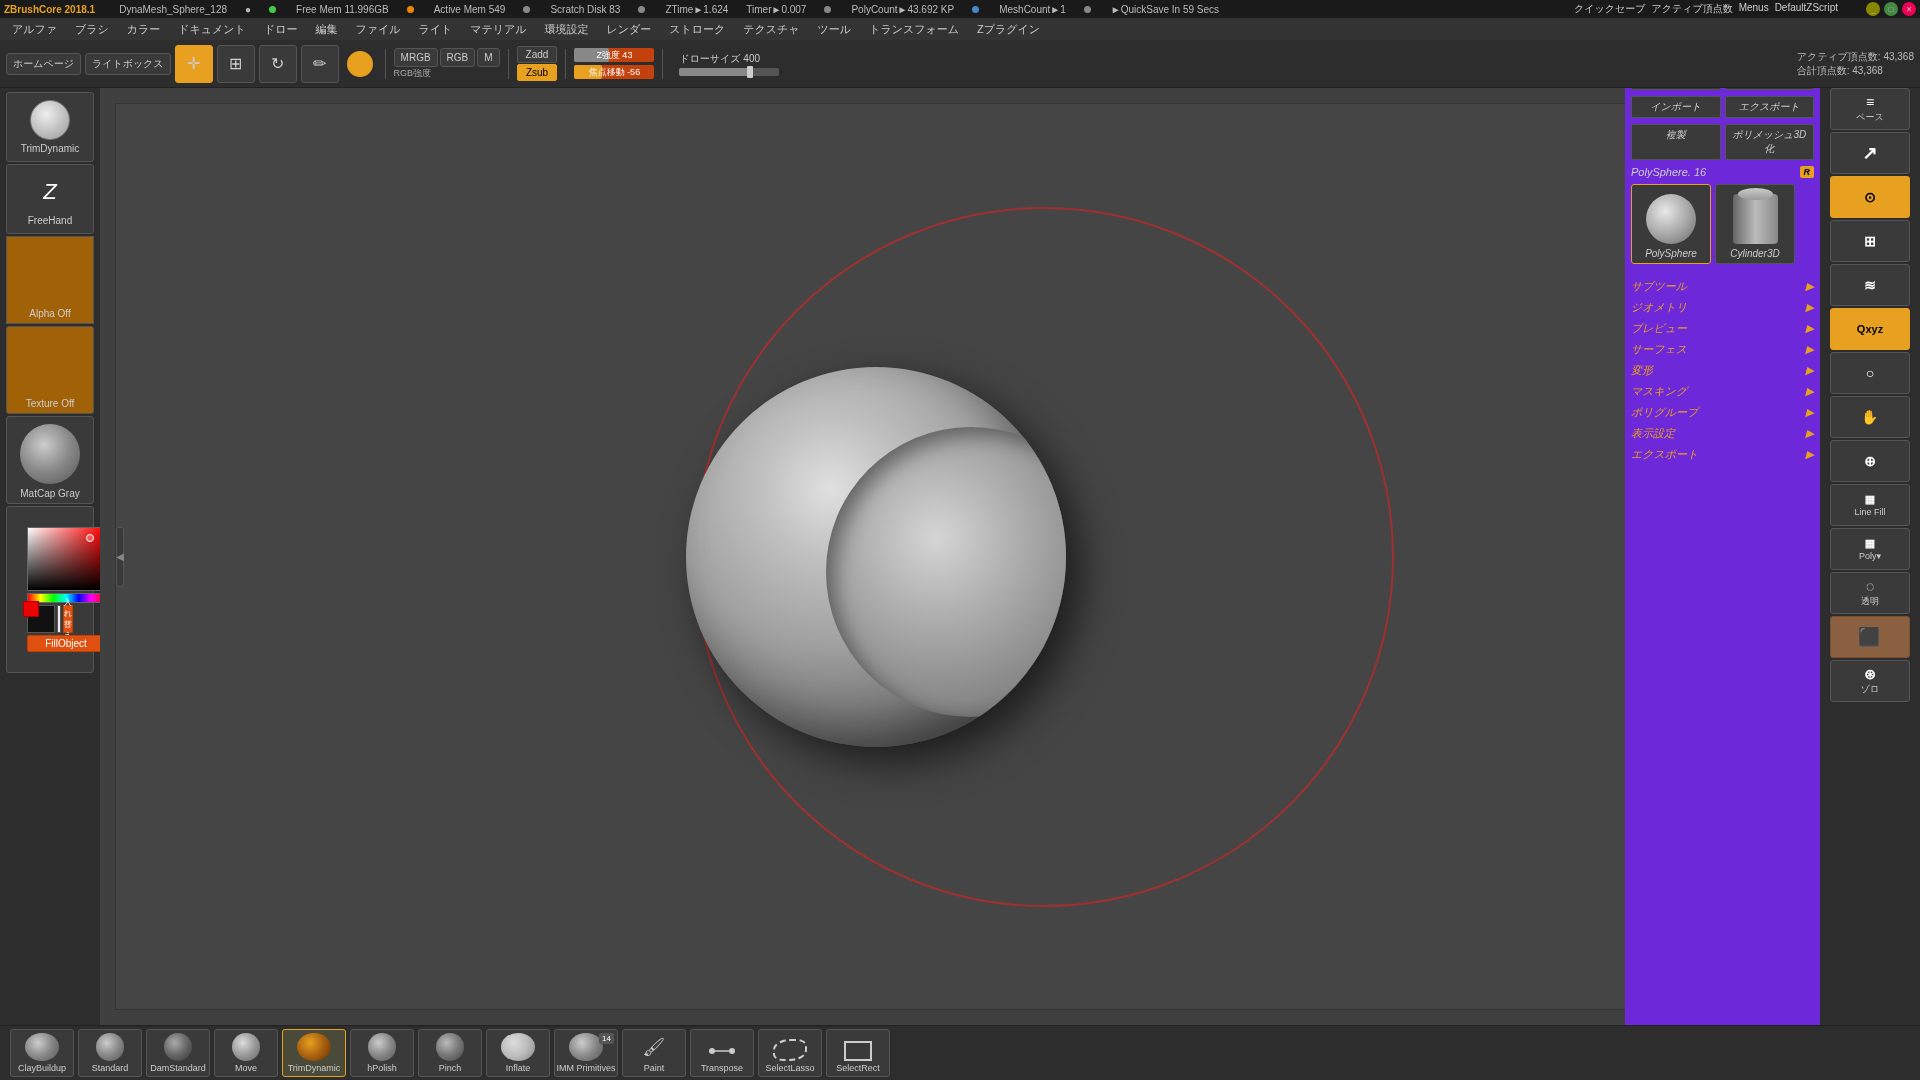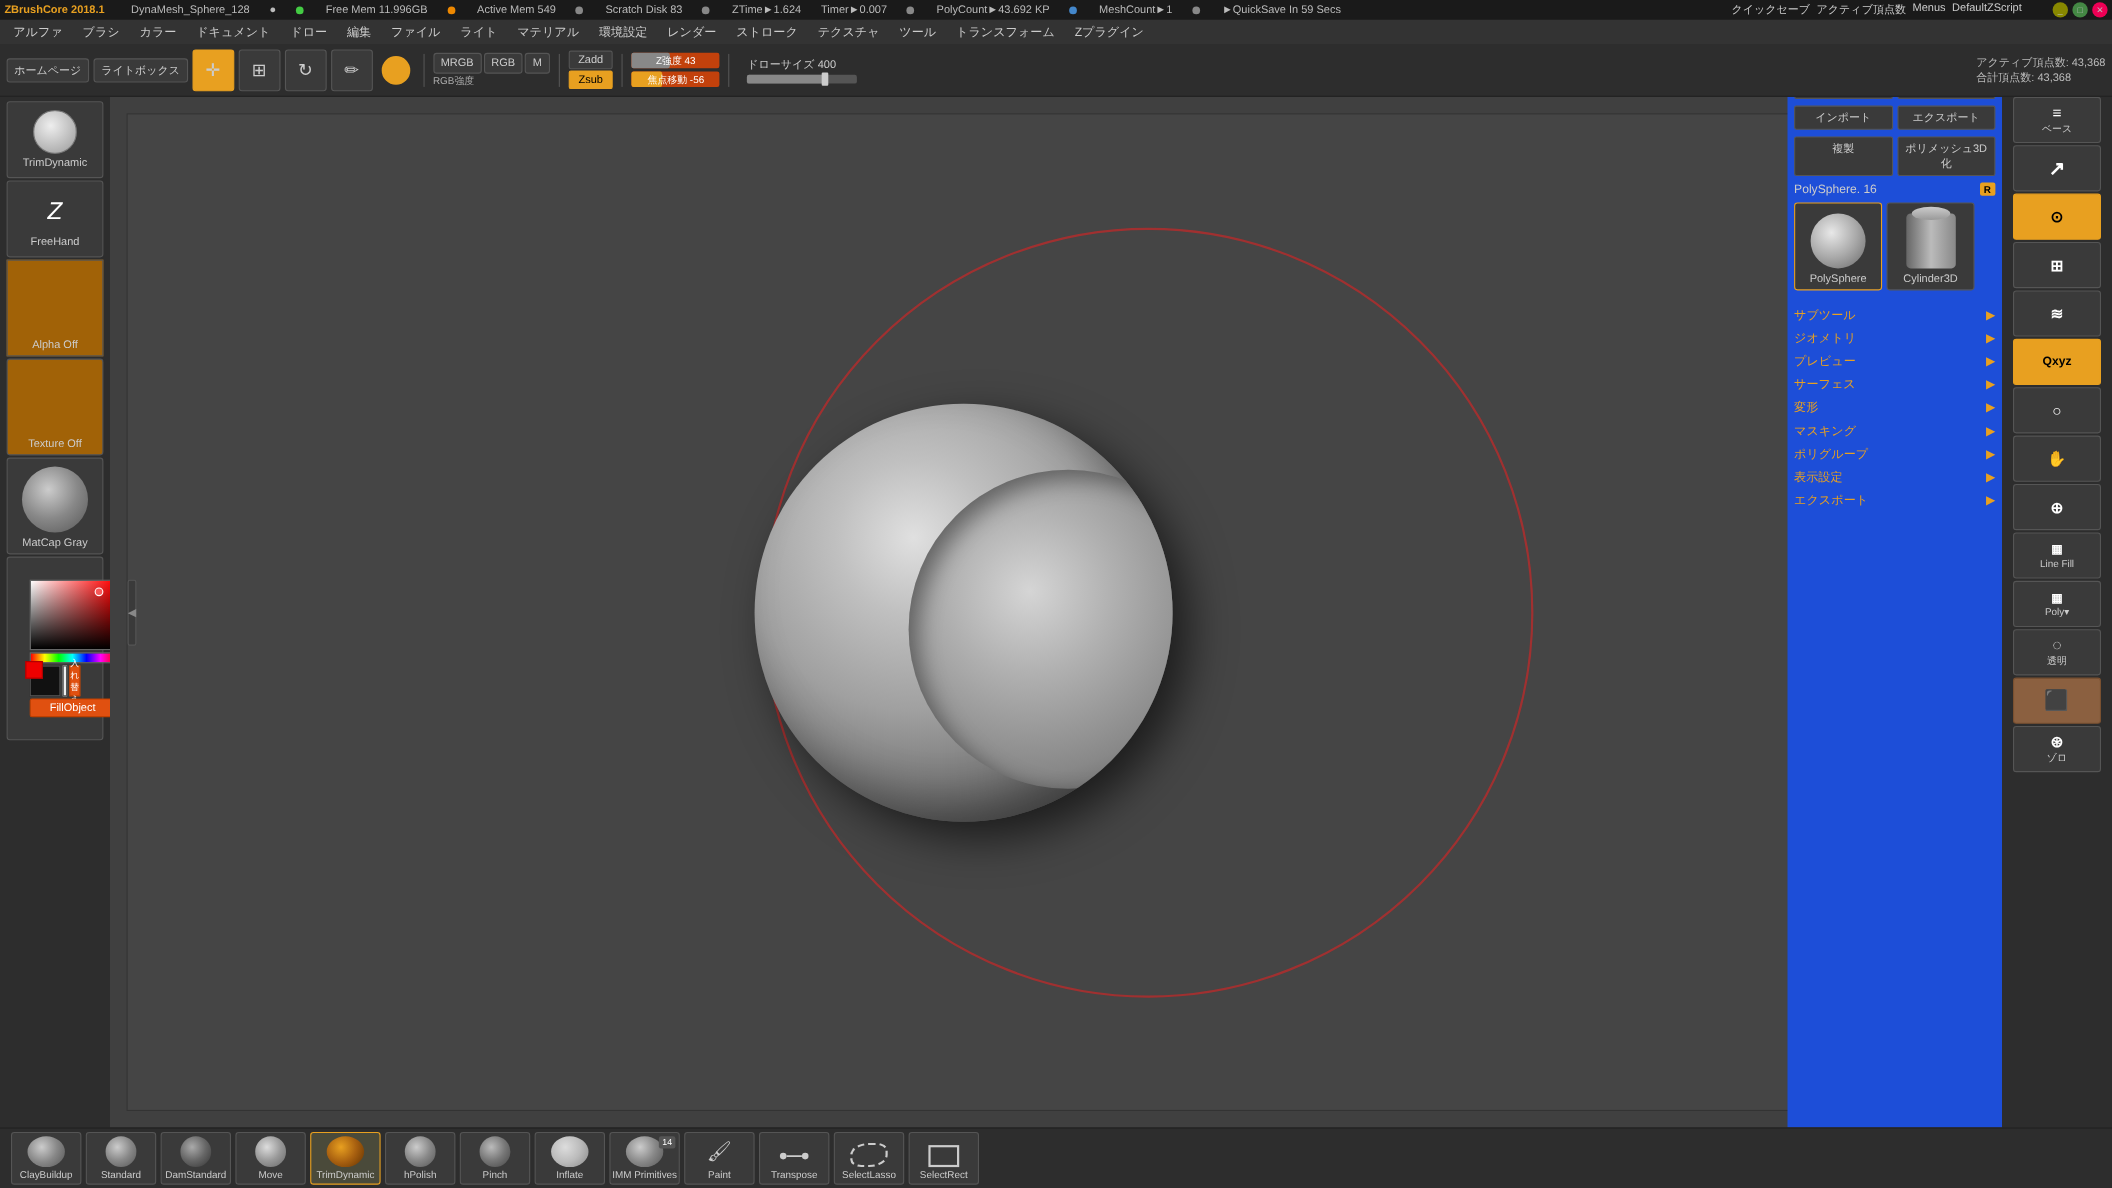--- a/index.html
+++ b/index.html
@@ -433,25 +433,26 @@
     }
     .right-icon-btn.active .right-icon-symbol { color: #000; }
 
     
     #tools-panel {
       position: absolute;
       top: 40px;
       right: 100px;
       width: 195px;
       height: calc(100% - 40px - 55px);
-      background: #1d4ed8;
+      background: #6d28d9;
       z-index: 50;
       padding: 4px 6px;
       overflow-y: auto;
       overflow-x: hidden;
+      font-style: italic;
     }
     .tools-panel-header {
       display: flex;
       justify-content: space-between;
       align-items: center;
       margin-bottom: 6px;
     }
     .tools-panel-title {
       font-size: 14px;
       color: #fff;

